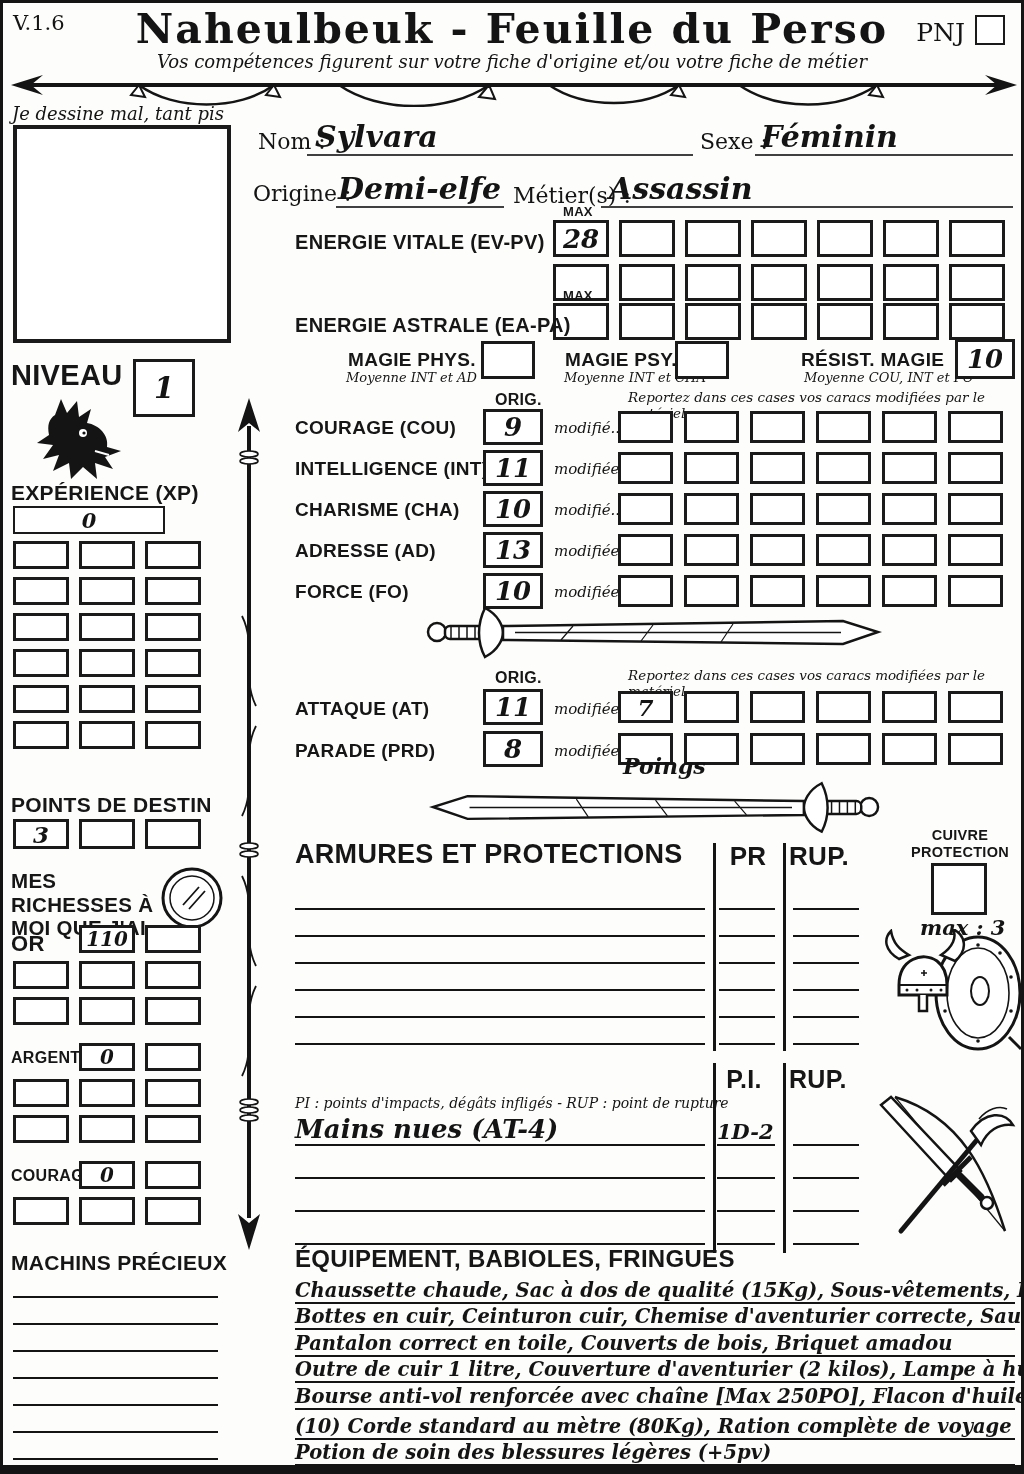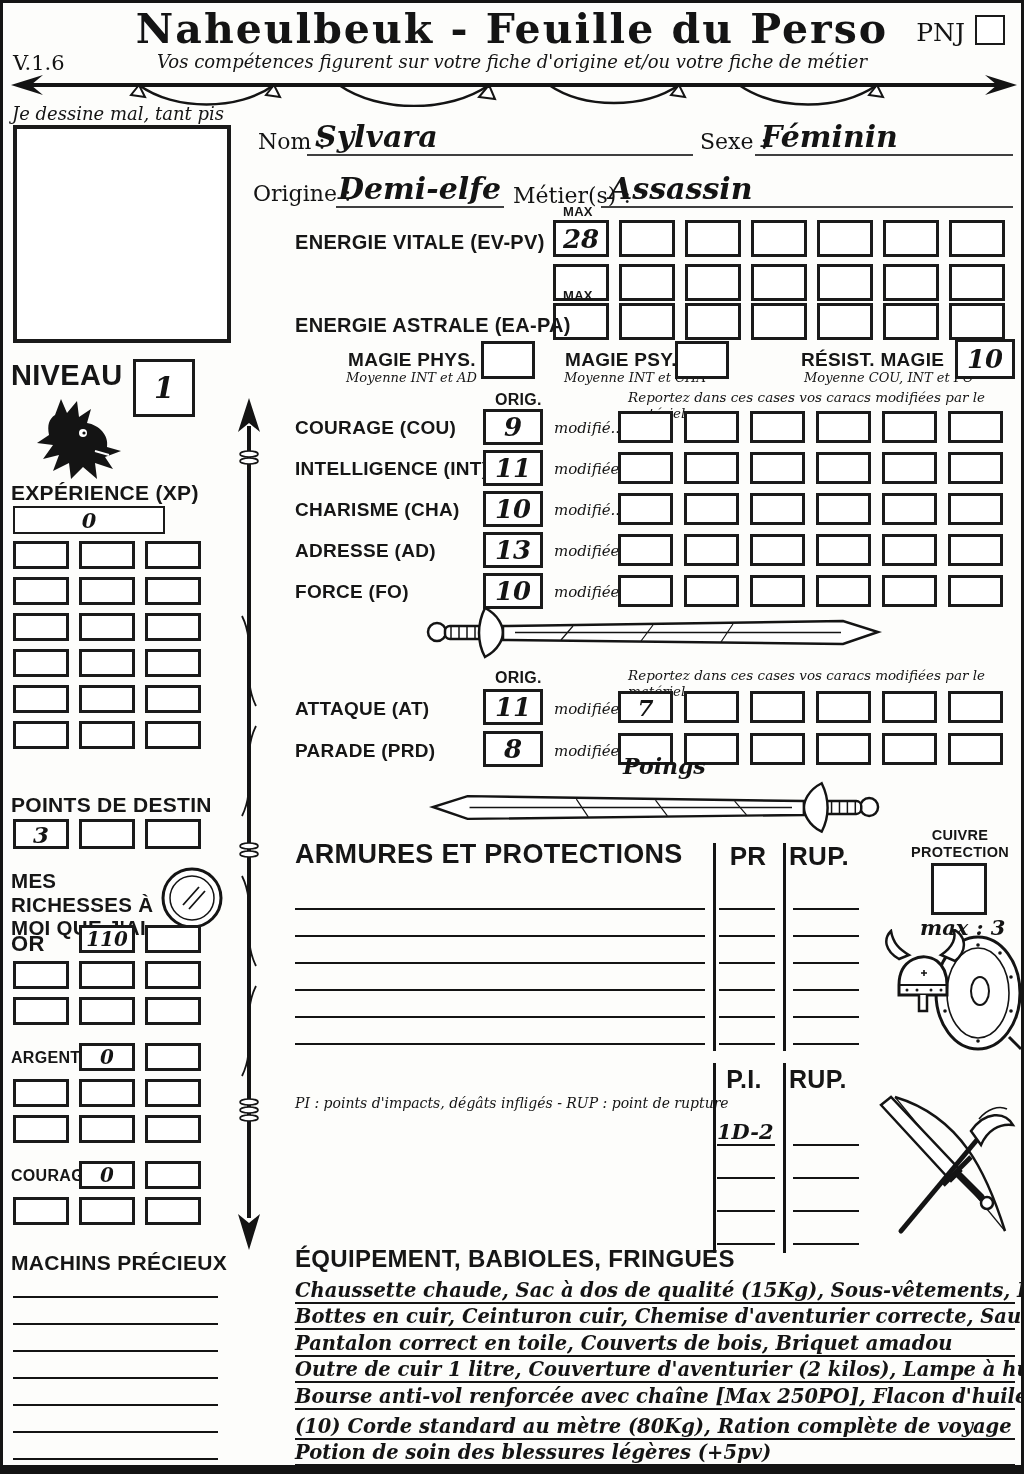--- a/index.html
+++ b/index.html
@@ -23,21 +23,21 @@
   .row{display:flex;}
   .vline{background:#141414;width:3px;}
   .wline{border-bottom:2.5px solid #141414;box-sizing:border-box;display:flex;align-items:flex-end;overflow:visible;white-space:nowrap;}
   svg{display:block;}
 </style>
 </head>
 <body>
 
 <div id="page">
 
-  <div class="abs serif" style="left:10px;top:8px;font-size:21px;margin-top:40px;">V.1.6</div>
+  <div class="abs serif" style="left:10px;top:8px;font-size:21px;">V.1.6</div>
   <div class="abs title" style="left:0;right:0;top:2px;text-align:center;font-size:41px;">Naheulbeuk - Feuille du Perso</div>
   <div class="abs serif" style="right:56px;top:15px;font-size:25px;">PNJ</div>
   <div class="abs bx2" style="right:16px;top:12px;width:30px;height:30px;"></div>
   <div class="abs cal" style="left:0;right:0;top:48px;text-align:center;font-size:18px;">Vos compétences figurent sur votre fiche d'origine et/ou votre fiche de métier</div>
 
   <div class="abs" style="left:6px;top:64px;">
     <svg width="1010" height="40" viewBox="0 0 1010 40">
       <path d="M20 18 H990" stroke="#141414" stroke-width="4" fill="none"></path>
       <polygon points="2,18 34,8 22,18 34,28" fill="#141414"></polygon>
       <polygon points="1008,18 976,8 988,18 976,28" fill="#141414"></polygon>
@@ -326,20 +326,30 @@
       <path d="M38 44 l6 0 M41 41 l0 6" stroke="#141414" stroke-width="1.6"></path>
     </svg>
   </div>
 
   <div class="abs cal" style="left:292px;top:1092px;font-size:14px;">PI : points d'impacts, dégâts infligés - RUP : point de rupture</div>
   <div class="abs blabel" style="left:706px;top:1062px;width:70px;text-align:center;font-size:25px;">P.I.</div>
   <div class="abs blabel" style="left:786px;top:1062px;width:84px;font-size:25px;">RUP.</div>
   <div class="abs vline" style="left:710px;top:1060px;height:190px;"></div>
   <div class="abs vline" style="left:780px;top:1060px;height:190px;"></div>
 
+  <div class="abs" style="left:292px;top:1110px;width:410px;">
+    <div class="wline" style="height:33px;">
+      <span class="hand" style="font-size:26px;">Mains nues (AT-4)</span>
+    </div>
+    <div>
+        <div class="wline" style="height:33px;"></div>
+        <div class="wline" style="height:33px;"></div>
+        <div class="wline" style="height:33px;"></div>
+      </div>
+  </div>
   <div class="abs" style="left:714px;top:1110px;width:58px;">
     <div class="wline" style="height:33px;">
       <span class="hand" style="font-size:21px;">1D-2</span>
     </div>
     <div>
         <div class="wline" style="height:33px;"></div>
         <div class="wline" style="height:33px;"></div>
         <div class="wline" style="height:33px;"></div>
       </div>
   </div>

